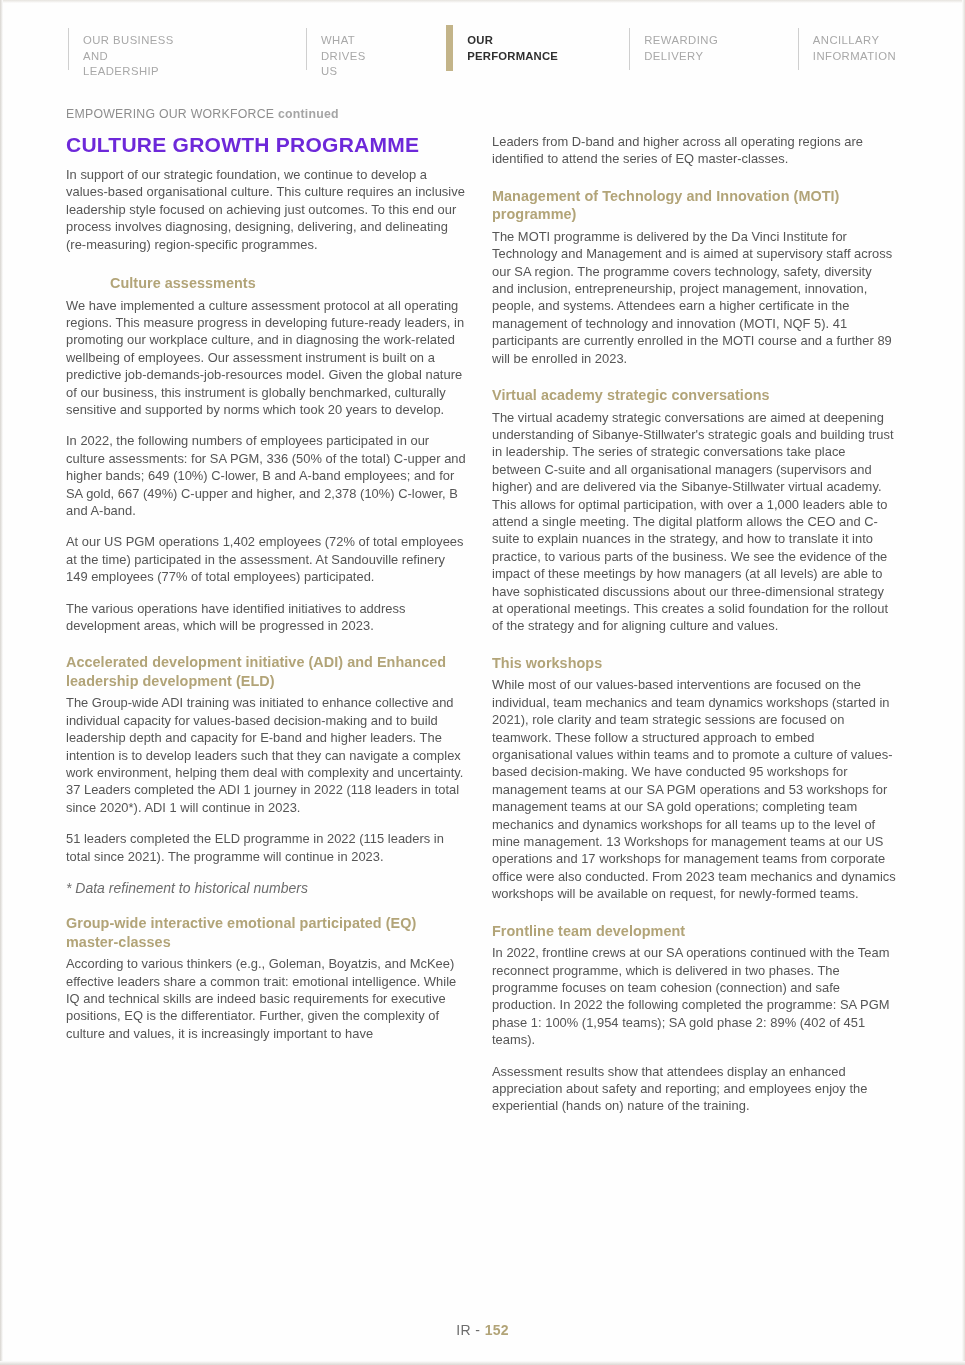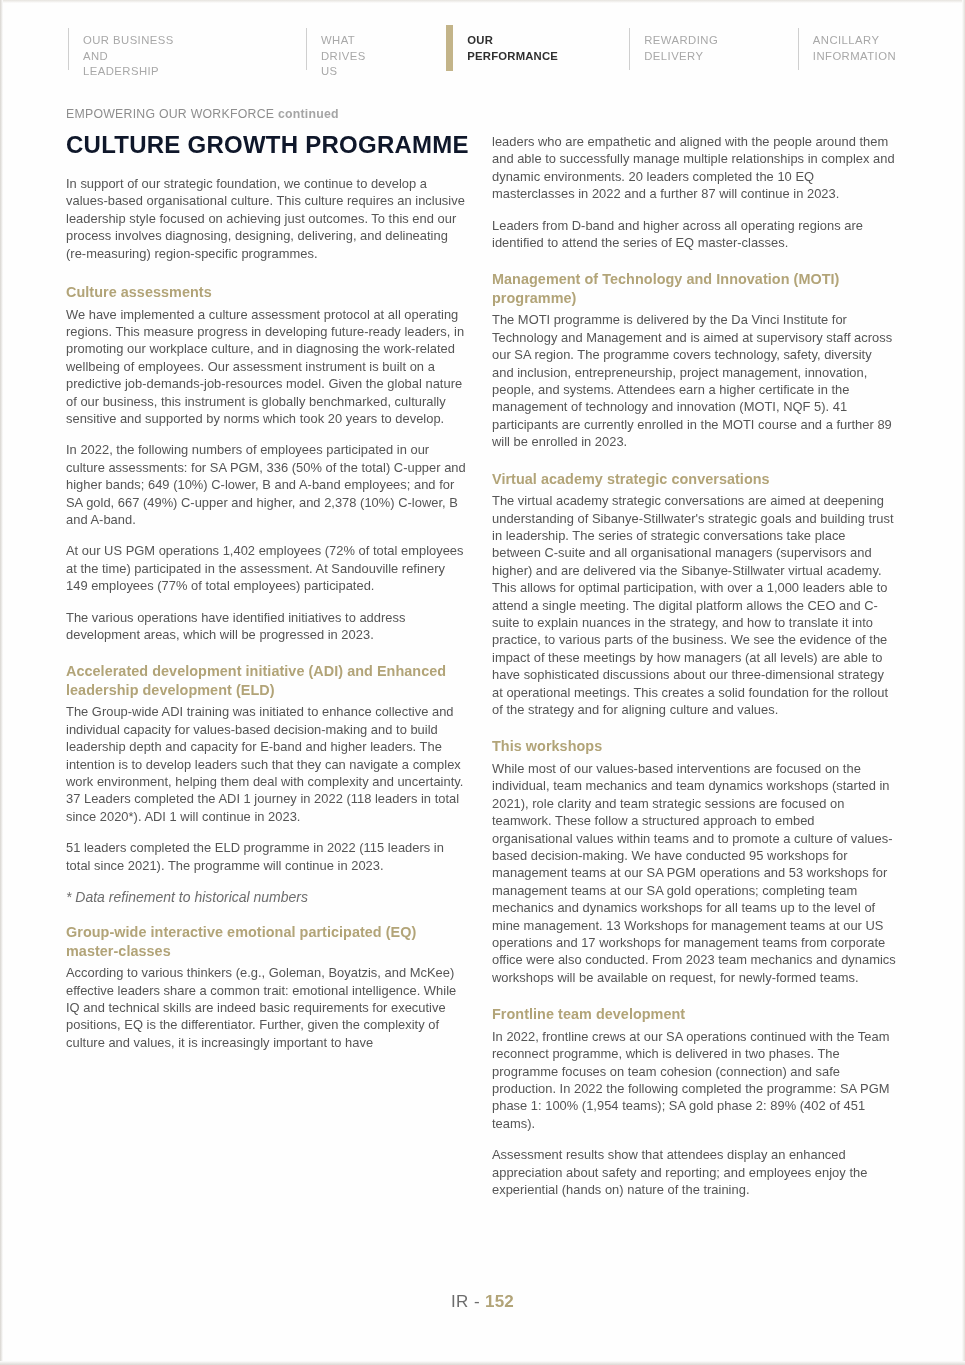--- a/index.html
+++ b/index.html
@@ -113,60 +113,60 @@
     top: 133px;
     width: 404px;
     font-size: 12.9px;
     line-height: 17.4px;
     color: #555555;
   }
   .col-left { left: 66px; }
   .col-right { left: 492px; }
 
   h1.doc-title {
-    font-size: 24px;
+    font-size: 21px;
     line-height: 24px;
     letter-spacing: 0.25px;
     font-weight: bold;
-    color: #0f172a;
-    margin: 0 0 18px 0;
+    color: #6d28d9;
+    margin: 0 0 9px 0;
   }
 
   h2.sec {
     font-size: 14.4px;
     line-height: 18.5px;
     font-weight: bold;
     color: #b2a478;
     margin: 19px 0 4px 0;
     letter-spacing: 0.05px;
   }
-  h2.sec.first { margin-top: 21px; }
+  h2.sec.first { margin-top: 21px; margin-left: 44px; }
 
   p.body {
     margin: 0 0 14px 0;
     letter-spacing: 0.02px;
   }
   p.body.tight { margin-bottom: 0; }
 
   p.footnote {
     margin: 16px 0 0 0;
     font-size: 14px;
     line-height: 14px;
     font-style: italic;
     color: #6d6d6d;
   }
 
   
   .footer {
     position: absolute;
     left: 0;
     right: 0;
-    top: 1292px;
+    top: 1322px;
     text-align: center;
-    font-size: 17px;
+    font-size: 14px;
     color: #6c6c6c;
     letter-spacing: 0.4px;
   }
   .footer .pnum {
     color: #b2a478;
     font-weight: bold;
     letter-spacing: 0.2px;
   }
 </style>
 </head>
@@ -237,21 +237,20 @@
     <p class="footnote">*  Data refinement to historical numbers</p>
 
     <h2 class="sec">Group-wide interactive emotional participated (EQ)
 master-classes</h2>
     <p class="body tight">According to various thinkers (e.g., Goleman, Boyatzis, and McKee) effective leaders share a common trait: emotional intelligence. While IQ and technical skills are indeed basic requirements for executive positions, EQ is the differentiator. Further, given the complexity of culture and values, it is increasingly important to have</p>
 
   </div>
 
   <div class="col col-right">
 
-    <p class="body">leaders who are empathetic and aligned with the people around them and able to successfully manage multiple relationships in complex and dynamic environments. 20 leaders completed the 10 EQ masterclasses in 2022 and a further 87 will continue in 2023.</p>
     <p class="body">Leaders from D-band and higher across all operating regions are identified to attend the series of EQ master-classes.</p>
 
     <h2 class="sec">Management of Technology and Innovation (MOTI)
 programme)</h2>
     <p class="body">The MOTI programme is delivered by the Da Vinci Institute for Technology and Management and is aimed at supervisory staff across our SA region. The programme covers technology, safety, diversity and inclusion, entrepreneurship, project management, innovation, people, and systems. Attendees earn a higher certificate in the management of technology and innovation (MOTI, NQF 5). 41 participants are currently enrolled in the MOTI course and a further 89 will be enrolled in 2023.</p>
 
     <h2 class="sec">Virtual academy strategic conversations</h2>
     <p class="body">The virtual academy strategic conversations are aimed at deepening understanding of Sibanye-Stillwater's strategic goals and building trust in leadership. The series of strategic conversations take place between C-suite and all organisational managers (supervisors and higher) and are delivered via the Sibanye-Stillwater virtual academy. This allows for optimal participation, with over a 1,000 leaders able to attend a single meeting. The digital platform allows the CEO and C-suite to explain nuances in the strategy, and how to translate it into practice, to various parts of the business. We see the evidence of the impact of these meetings by how managers (at all levels) are able to have sophisticated discussions about our three-dimensional strategy at operational meetings. This creates a solid foundation for the rollout of the strategy and for aligning culture and values.</p>
 
     <h2 class="sec">This workshops</h2>

